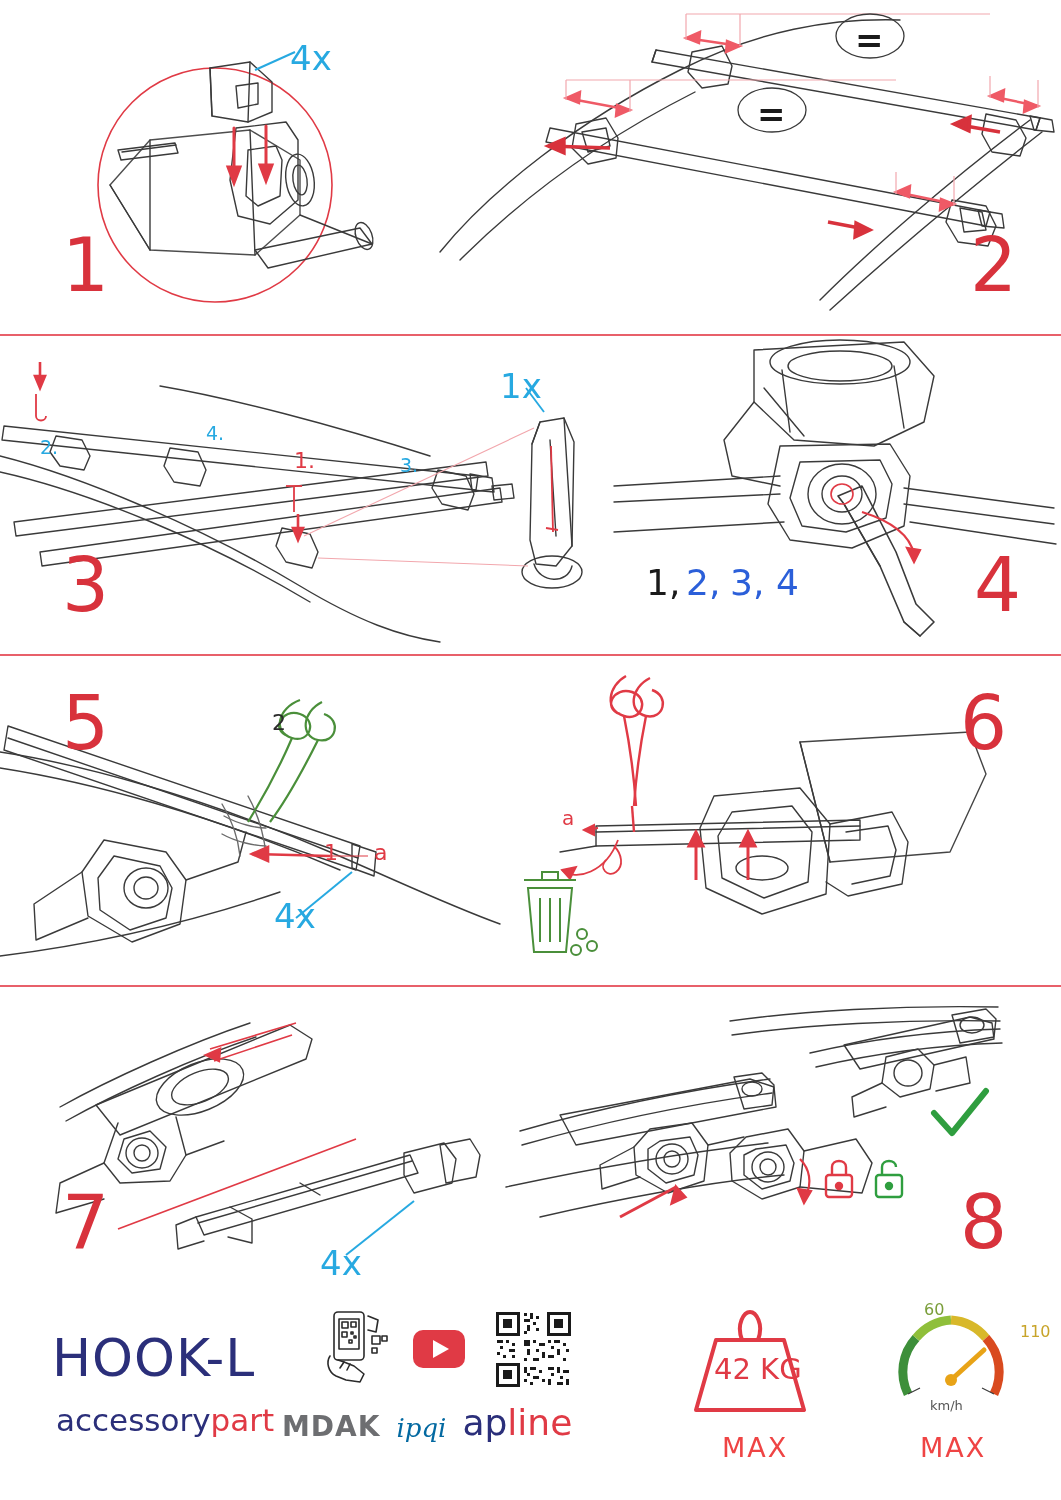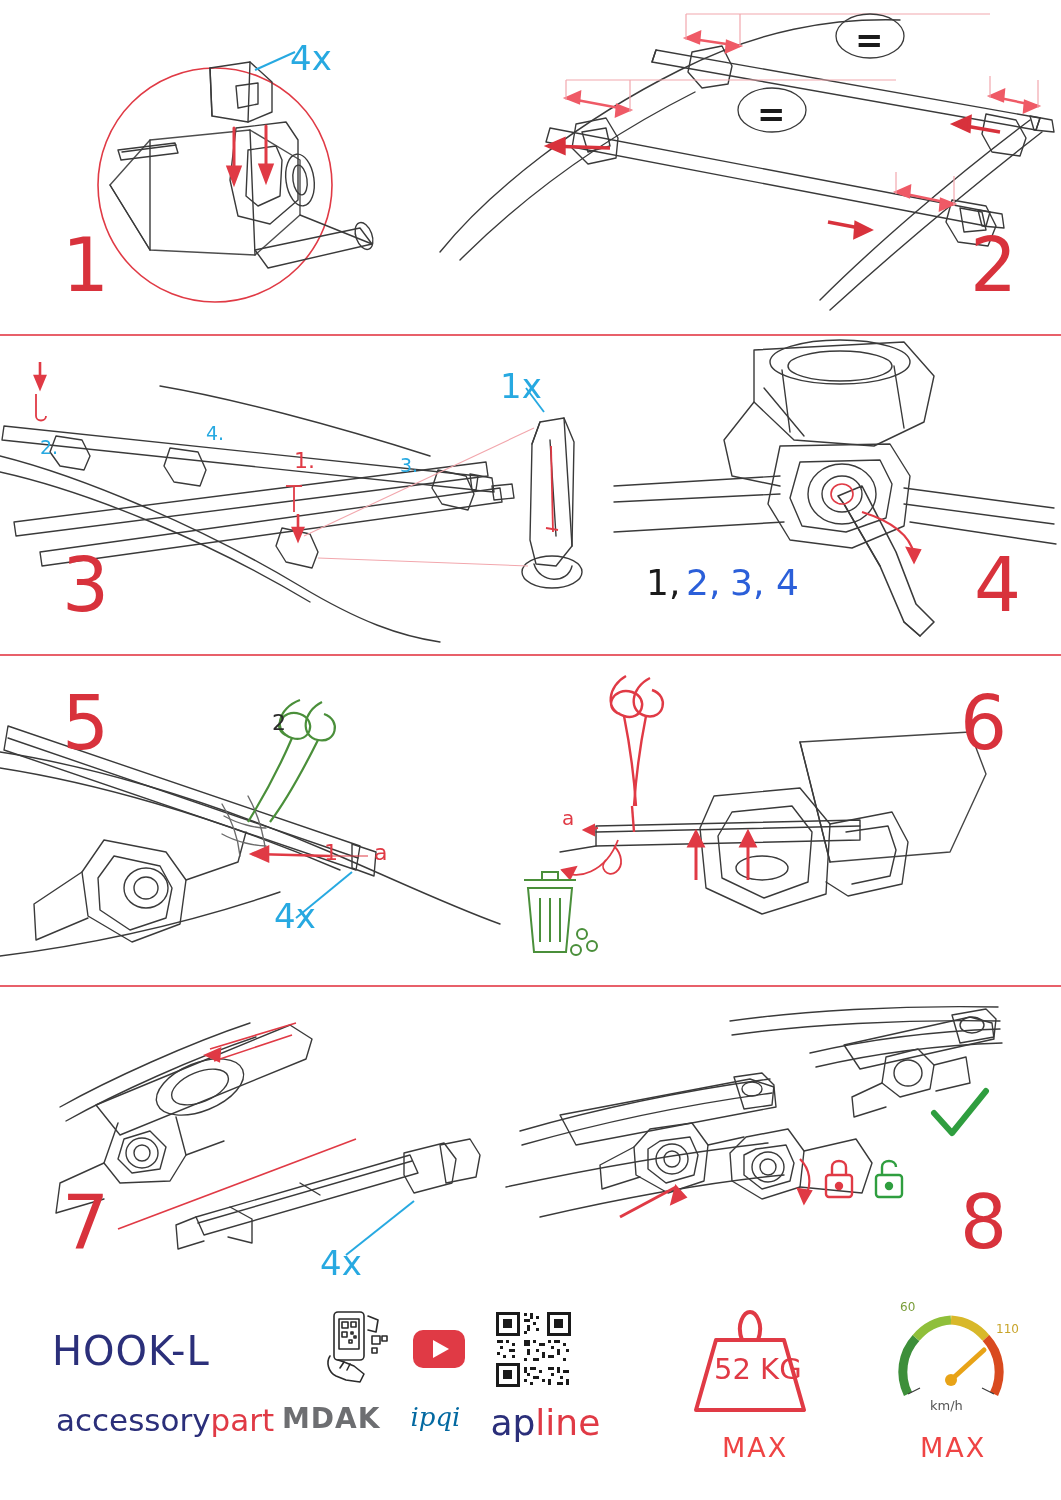--- a/index.html
+++ b/index.html
@@ -35,43 +35,43 @@
   .lbl-blue{color:#27a9e1;font-size:34px;}
   .lbl-red{color:#e03a45;font-size:22px;}
 
   svg{display:block;overflow:visible;}
 
   
   .footer{position:absolute;left:0;top:1290px;width:1061px;height:210px;}
   .brand{
     position:absolute;left:52px;top:38px;
     font-family:"DejaVu Sans", sans-serif;
-    font-size:40px;letter-spacing:1px;font-weight:400;color:#2b2f7a;
+    font-size:52px;letter-spacing:1px;font-weight:400;color:#2b2f7a;
   }
   .brand-sub{
     position:absolute;left:56px;top:112px;
     font-family:"DejaVu Sans", sans-serif;
     font-size:31px;font-weight:400;color:#2b2f7a;
   }
   .brand-sub .part{color:#e03a45;}
-  .logo-row{position:absolute;left:282px;top:112px;display:flex;align-items:flex-start;gap:30px;}
+  .logo-row{position:absolute;left:282px;top:112px;display:flex;align-items:flex-end;gap:16px;}
   .logo-mdak{font-size:28px;font-weight:700;letter-spacing:1px;color:#6d6e71;font-family:"DejaVu Sans",sans-serif;}
   .logo-ipqi{font-size:26px;color:#0369a1;font-family:"DejaVu Serif",serif;font-style:italic;}
   .logo-apline{font-size:36px;color:#2b2f7a;font-family:"DejaVu Sans",sans-serif;}
   .logo-apline .ln{color:#e03a45;}
   .maxlabel{
     position:absolute;font-family:"DejaVu Sans",sans-serif;
     font-size:27px;letter-spacing:2px;color:#ef4444;font-weight:400;
   }
   .weight-txt{
     position:absolute;font-family:"DejaVu Sans",sans-serif;
     font-size:29px;color:#e03a45;font-weight:400;
   }
   .kmh{position:absolute;font-family:"DejaVu Sans",sans-serif;font-size:13px;color:#555;}
-  .gtick{position:absolute;font-family:"DejaVu Sans",sans-serif;font-size:12px;color:#7a9e3a;}
+  .gtick{position:absolute;font-family:"DejaVu Sans",sans-serif;font-size:16px;color:#7a9e3a;margin-left:24px;}
   .gtick.b{color:#c8a42a;}
 </style>
 </head>
 <body>
 
 <div class="sheet">
 
   <div class="hr r1"></div>
   <div class="hr r2"></div>
   <div class="hr r3"></div>
@@ -610,21 +610,21 @@
           <rect x="22" y="22" width="1" height="1"></rect>
         <rect x="24" y="23" width="1" height="2"></rect>
           <rect x="21" y="24" width="2" height="1"></rect>
       </g>
     </svg>
 
     <svg style="position:absolute;left:686px;top:12px;" width="128" height="116" viewBox="0 0 128 116">
       <path d="M30 38 L98 38 L118 108 L10 108 Z" fill="none" stroke="#e03a45" stroke-width="4" stroke-linejoin="round"></path>
       <path d="M56 38 C50 22 58 10 64 10 C70 10 78 22 72 38" fill="none" stroke="#e03a45" stroke-width="4" stroke-linejoin="round"></path>
     </svg>
-    <div class="weight-txt" style="left:714px;top:62px;">52 KG</div>
+    <div class="weight-txt" style="left:714px;top:62px;">42 KG</div>
     <div class="maxlabel" style="left:722px;top:142px;">MAX</div>
 
     <svg style="position:absolute;left:886px;top:8px;" width="130" height="122" viewBox="0 0 130 122">
       <g fill="none" stroke-width="9" stroke-linecap="butt">
         <path d="M22 96 A50 50 0 0 1 30 40" stroke="#3d8f3a"></path>
         <path d="M30 40 A50 50 0 0 1 65 22" stroke="#8fbf3a"></path>
         <path d="M65 22 A50 50 0 0 1 100 40" stroke="#d8b82a"></path>
         <path d="M100 40 A50 50 0 0 1 108 96" stroke="#d94a1f"></path>
       </g>
       <g stroke="#3a3a3a" stroke-width="1.2" fill="none">

